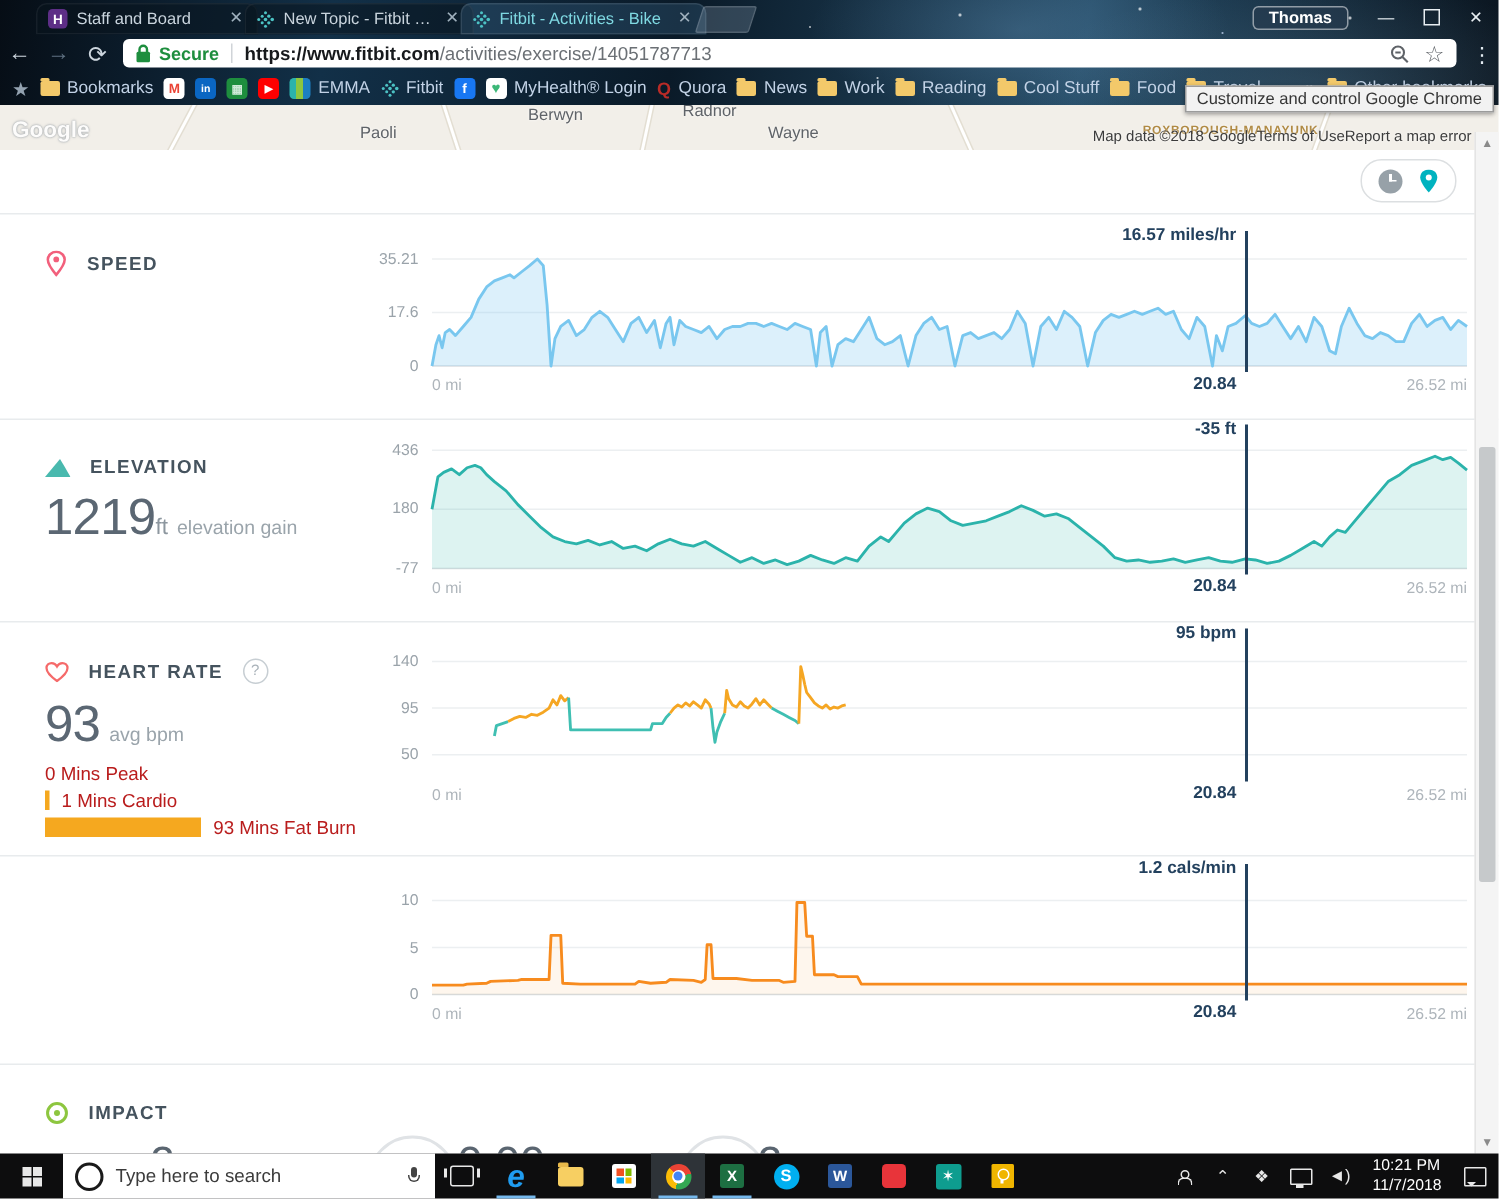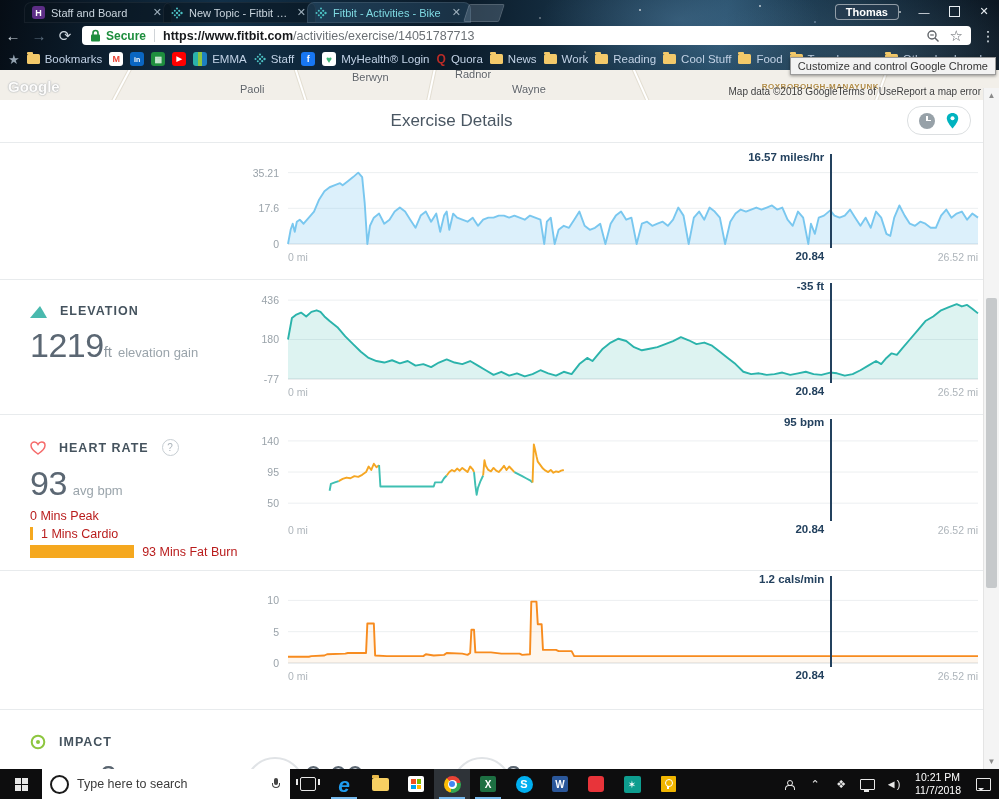--- a/index.html
+++ b/index.html
@@ -285,21 +285,21 @@
             <circle cx="3.8" cy="3.8" r="1"></circle>
             <circle cx="8.2" cy="3.8" r="1.1"></circle>
             <circle cx="1.5" cy="6" r="1"></circle>
             <circle cx="6" cy="6" r="1.2"></circle>
             <circle cx="10.5" cy="6" r="1.2"></circle>
             <circle cx="3.8" cy="8.2" r="1"></circle>
             <circle cx="8.2" cy="8.2" r="1.1"></circle>
             <circle cx="6" cy="10.5" r="1"></circle>
           </g>
         </svg>
-      <span>Staff</span>
+      <span>Fitbit</span>
       </span>
     <span class="bm">
         <span class="sq-ic" style="background:#1877f2;color:#fff;">f</span>
       </span>
     <span class="bm">
         <span class="sq-ic" style="background:#fff;color:#3cb878;font-size:10px;">♥</span>
         <span>MyHealth® Login</span>
       </span>
     <span class="bm">
         <span style="color:#b92b27;font-weight:bold;font-size:12px;">Q</span>
@@ -354,32 +354,38 @@
   <span id="map-region">ROXBOROUGH-MANAYUNK</span>
   <span id="map-attrib">
     <span>Map data ©2018 Google</span>
     <span>Terms of Use</span>
     <span>Report a map error</span>
   </span>
 </div>
 
 <div id="content">
   <div id="title-row">
-    <div id="page-title">Exercise Details</div>
     <div id="view-toggle">
       <i class="clock-ic"></i>
       <svg width="13" height="16" viewBox="0 0 13 16">
         <path d="M6.5 0C3 0 .8 2.4.8 5.4c0 3.8 5.7 10 5.7 10s5.7-6.2 5.7-10C12.2 2.4 10 0 6.5 0z" fill="#00b3bf"></path>
         <circle cx="6.5" cy="5.3" r="2" fill="#fff"></circle>
       </svg>
     </div>
   </div>
 
   <div class="section" id="sec-speed">
     <div class="sec-left">
+      <div class="sec-head">
+        <svg width="15" height="18" viewBox="0 0 13 16">
+          <path d="M6.5 .8C3.6 .8 1.5 3 1.5 5.4c0 3.2 5 9 5 9s5-5.8 5-9C11.5 3 9.4 .8 6.5 .8z" fill="none" stroke="#f2607c" stroke-width="1.5"></path>
+          <circle cx="6.5" cy="5.3" r="1.7" fill="#f2607c"></circle>
+        </svg>
+        <span class="lbl">SPEED</span>
+      </div>
     </div>
     <div class="chart-wrap" id="speed-chart-wrap">
       <div class="plot">
           <svg viewBox="0 0 1000 100" preserveAspectRatio="none">
             <line x1="0" x2="1000" y1="4.837837837837833" y2="4.837837837837833" stroke="#eceff1" vector-effect="non-scaling-stroke"></line>
             <line x1="0" x2="1000" y1="52.43243243243243" y2="52.43243243243243" stroke="#eceff1" vector-effect="non-scaling-stroke"></line>
             <line x1="0" x2="1000" y1="100" y2="100" stroke="#d8dde0" vector-effect="non-scaling-stroke"></line>
             <polygon points="0.0,100.00 3.8,81.08 6.8,72.97 9.8,83.78 12.8,70.27 17.0,67.57 22.6,72.97 30.2,64.86 37.7,56.76 45.2,40.54 52.8,29.73 60.3,24.32 67.9,21.62 75.4,18.92 79.2,21.62 86.7,16.22 94.3,10.81 101.8,4.86 107.5,10.81 111.2,45.95 115.0,100.00 118.8,75.68 124.4,64.86 132.0,59.46 139.5,72.97 147.1,67.57 154.6,56.76 162.1,51.35 169.7,56.76 177.2,67.57 184.8,78.38 192.3,62.16 199.8,56.76 207.4,70.27 214.9,59.46 220.6,83.78 226.2,62.16 230.0,56.76 233.8,81.08 239.4,59.46 245.1,64.86 252.6,67.57 260.2,70.27 267.7,64.86 275.3,75.68 282.8,67.57 290.3,64.86 297.9,64.86 305.4,62.16 313.0,62.16 320.5,64.86 328.1,62.16 335.6,64.86 343.1,67.57 350.7,62.16 358.2,64.86 365.8,67.57 371.4,100.00 375.2,70.27 380.8,64.86 386.5,100.00 392.2,81.08 399.7,75.68 407.2,78.38 414.8,67.57 422.3,56.76 429.9,75.68 437.4,81.08 444.9,78.38 452.5,72.97 460.0,100.00 467.6,72.97 475.1,62.16 482.7,56.76 490.2,67.57 497.7,64.86 505.3,100.00 512.8,72.97 520.4,70.27 527.9,75.68 535.4,72.97 543.0,70.27 550.5,75.68 558.1,67.57 565.6,51.35 573.2,62.16 580.7,100.00 588.2,64.86 595.8,56.76 603.3,67.57 610.9,51.35 618.4,56.76 625.9,64.86 633.5,100.00 641.0,70.27 648.6,59.46 656.1,54.05 663.7,56.76 671.2,54.05 678.7,51.35 686.3,54.05 693.8,51.35 701.4,48.65 708.9,54.05 716.4,51.35 724.0,67.57 731.5,75.68 739.1,56.76 746.6,64.86 754.1,100.00 757.9,72.97 763.6,86.49 769.2,64.86 776.8,62.16 785.8,55.14 791.9,62.16 799.4,64.86 806.9,62.16 814.5,54.05 822.0,64.86 829.6,75.68 837.1,64.86 844.6,78.38 852.2,56.76 859.7,64.86 867.3,86.49 872.9,89.19 878.6,64.86 886.1,48.65 893.7,62.16 901.2,72.97 908.7,75.68 916.3,70.27 923.8,72.97 931.4,78.38 938.9,78.38 946.5,62.16 954.0,54.05 961.5,64.86 969.1,59.46 976.6,56.76 984.2,67.57 991.7,59.46 1000.0,64.86 1000.0,100 0.0,100" fill="rgba(129,202,240,0.28)"></polygon>
             <polyline points="0.0,100.00 3.8,81.08 6.8,72.97 9.8,83.78 12.8,70.27 17.0,67.57 22.6,72.97 30.2,64.86 37.7,56.76 45.2,40.54 52.8,29.73 60.3,24.32 67.9,21.62 75.4,18.92 79.2,21.62 86.7,16.22 94.3,10.81 101.8,4.86 107.5,10.81 111.2,45.95 115.0,100.00 118.8,75.68 124.4,64.86 132.0,59.46 139.5,72.97 147.1,67.57 154.6,56.76 162.1,51.35 169.7,56.76 177.2,67.57 184.8,78.38 192.3,62.16 199.8,56.76 207.4,70.27 214.9,59.46 220.6,83.78 226.2,62.16 230.0,56.76 233.8,81.08 239.4,59.46 245.1,64.86 252.6,67.57 260.2,70.27 267.7,64.86 275.3,75.68 282.8,67.57 290.3,64.86 297.9,64.86 305.4,62.16 313.0,62.16 320.5,64.86 328.1,62.16 335.6,64.86 343.1,67.57 350.7,62.16 358.2,64.86 365.8,67.57 371.4,100.00 375.2,70.27 380.8,64.86 386.5,100.00 392.2,81.08 399.7,75.68 407.2,78.38 414.8,67.57 422.3,56.76 429.9,75.68 437.4,81.08 444.9,78.38 452.5,72.97 460.0,100.00 467.6,72.97 475.1,62.16 482.7,56.76 490.2,67.57 497.7,64.86 505.3,100.00 512.8,72.97 520.4,70.27 527.9,75.68 535.4,72.97 543.0,70.27 550.5,75.68 558.1,67.57 565.6,51.35 573.2,62.16 580.7,100.00 588.2,64.86 595.8,56.76 603.3,67.57 610.9,51.35 618.4,56.76 625.9,64.86 633.5,100.00 641.0,70.27 648.6,59.46 656.1,54.05 663.7,56.76 671.2,54.05 678.7,51.35 686.3,54.05 693.8,51.35 701.4,48.65 708.9,54.05 716.4,51.35 724.0,67.57 731.5,75.68 739.1,56.76 746.6,64.86 754.1,100.00 757.9,72.97 763.6,86.49 769.2,64.86 776.8,62.16 785.8,55.14 791.9,62.16 799.4,64.86 806.9,62.16 814.5,54.05 822.0,64.86 829.6,75.68 837.1,64.86 844.6,78.38 852.2,56.76 859.7,64.86 867.3,86.49 872.9,89.19 878.6,64.86 886.1,48.65 893.7,62.16 901.2,72.97 908.7,75.68 916.3,70.27 923.8,72.97 931.4,78.38 938.9,78.38 946.5,62.16 954.0,54.05 961.5,64.86 969.1,59.46 976.6,56.76 984.2,67.57 991.7,59.46 1000.0,64.86" fill="none" stroke="#79c7ef" stroke-width="1.9" stroke-linejoin="round" vector-effect="non-scaling-stroke"></polyline>
           </svg>

